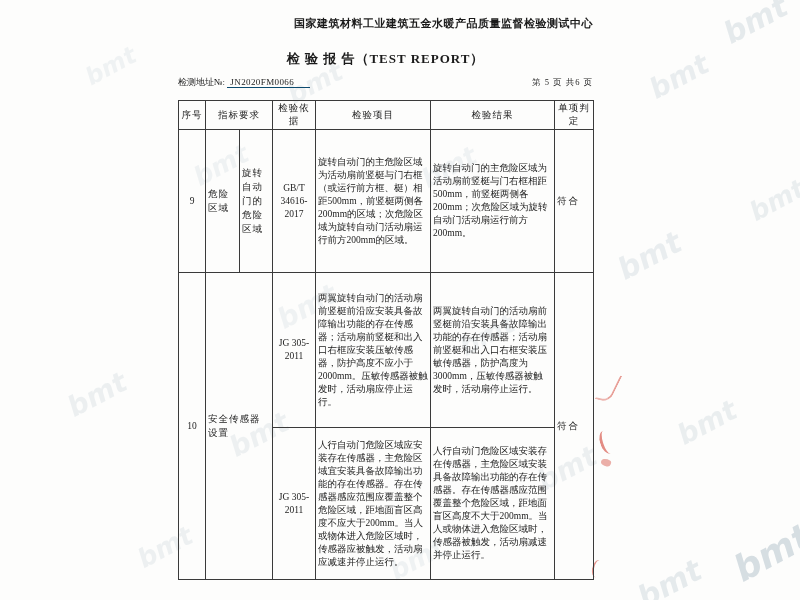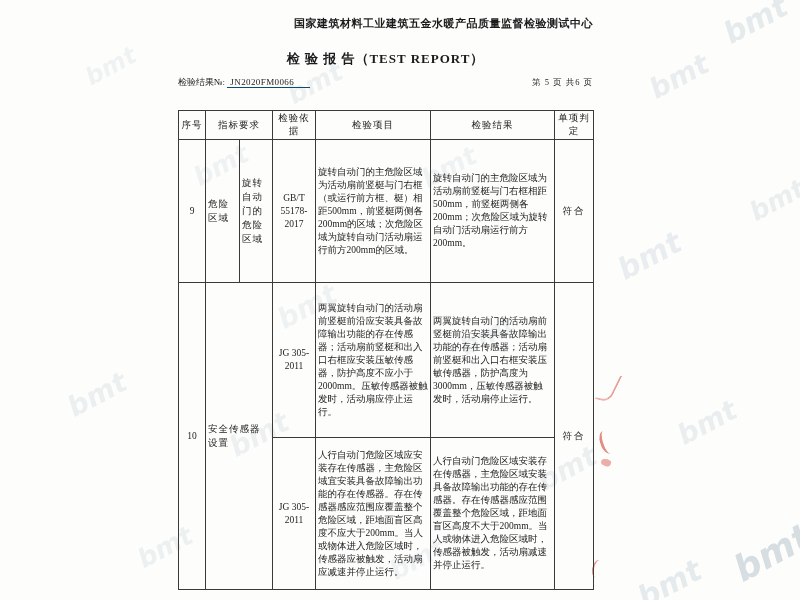--- a/index.html
+++ b/index.html
@@ -16,31 +16,31 @@
   .org-title{margin-top:16px;text-align:right;font-size:11px;font-weight:bold;
              letter-spacing:.5px;white-space:nowrap;color:#1b1b1b;}
   .report-title{margin-top:19px;text-align:center;font-size:13px;font-weight:bold;
                 letter-spacing:1px;color:#1b1b1b;}
   .meta-row{margin-top:8px;display:flex;justify-content:space-between;align-items:flex-end;
             font-size:9px;color:#1f1f1f;}
   .no-val{border-bottom:1px solid #0c4a6e;padding:0 16px 0 3px;letter-spacing:.4px;}
   .page-info{font-size:8.5px;letter-spacing:1px;}
 
   
-  table.report{border-collapse:collapse;table-layout:fixed;width:415px;margin-top:21px;
+  table.report{border-collapse:collapse;table-layout:fixed;width:415px;margin-top:11px;
                font-size:9.5px;color:#1c1c1c;}
   table.report th,table.report td{border:1px solid #3a3a3a;padding:1px 2px;overflow:hidden;}
   table.report th{font-weight:normal;font-size:9.5px;letter-spacing:1px;}
   .c-center{text-align:center;vertical-align:middle;}
   .c-item{text-align:left;vertical-align:middle;line-height:14px;letter-spacing:1px;}
   .c-basis{text-align:center;vertical-align:middle;line-height:13px;
            overflow-wrap:break-word;word-wrap:break-word;}
   .c-para{text-align:left;vertical-align:middle;line-height:13px;padding:4px 3px;
           letter-spacing:0;}
-  .c-judge{text-align:center;vertical-align:middle;letter-spacing:2px;}
+  .c-judge{text-align:left;vertical-align:middle;letter-spacing:2px;}
 
   
   .footer-box{width:405px;border:1px solid #3a3a3a;border-top:none;
               border-bottom:3px solid #2a2a2a;padding:2px 4px 4px 4px;
               font-size:8.8px;line-height:12.5px;color:#1f1f1f;}
 
   
   .stamp{position:absolute;pointer-events:none;}
   .stamp-a{left:601px;top:373px;width:13px;height:27px;
            border-right:2px solid rgba(206,48,32,.45);
@@ -84,21 +84,21 @@
   <div class="stamp stamp-c"></div>
   <div class="stamp stamp-d"></div>
 
   <div class="doc">
 
     <div class="org-title">国家建筑材料工业建筑五金水暖产品质量监督检验测试中心</div>
     <div class="report-title">检 验 报 告（TEST REPORT）</div>
 
     <div class="meta-row">
       <span>
-        <span>检验结果№:</span>
+        <span>检测地址№:</span>
         <span class="no-val">JN2020FM0066</span>
       </span>
       <span class="page-info">第 5 页 共6 页</span>
     </div>
 
     <table class="report">
       <colgroup>
         <col style="width:27px">
           <col style="width:34px">
           <col style="width:33px">
@@ -114,21 +114,21 @@
         <th>检验依据</th>
         <th>检验项目</th>
         <th>检验结果</th>
         <th>单项判定</th>
       </tr>
 
       <tr style="height:143px">
         <td class="c-center">9</td>
         <td class="c-item">危险区域</td>
         <td class="c-item">旋转自动门的危险区域</td>
-        <td class="c-basis">GB/T 55178-2017</td>
+        <td class="c-basis">GB/T 34616-2017</td>
         <td class="c-para">旋转自动门的主危险区域为活动扇前竖梃与门右框（或运行前方框、梃）相距500mm，前竖梃两侧各200mm的区域；次危险区域为旋转自动门活动扇运行前方200mm的区域。</td>
         <td class="c-para">旋转自动门的主危险区域为活动扇前竖梃与门右框相距500mm，前竖梃两侧各200mm；次危险区域为旋转自动门活动扇运行前方200mm。</td>
         <td class="c-judge">符合</td>
       </tr>
 
       <tr style="height:155px">
         <td class="c-center" rowspan="2">10</td>
         <td class="c-item" colspan="2" rowspan="2">安全传感器设置</td>
         <td class="c-basis">JG 305-2011</td>
         <td class="c-para">两翼旋转自动门的活动扇前竖梃前沿应安装具备故障输出功能的存在传感器；活动扇前竖梃和出入口右框应安装压敏传感器，防护高度不应小于2000mm。压敏传感器被触发时，活动扇应停止运行。</td>

